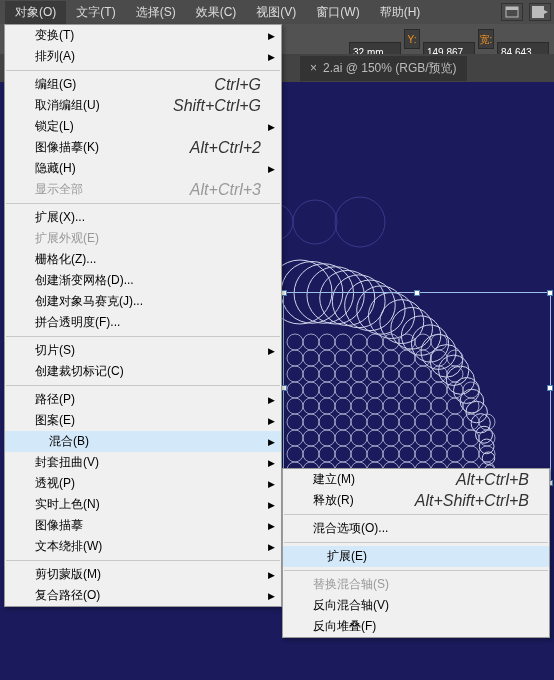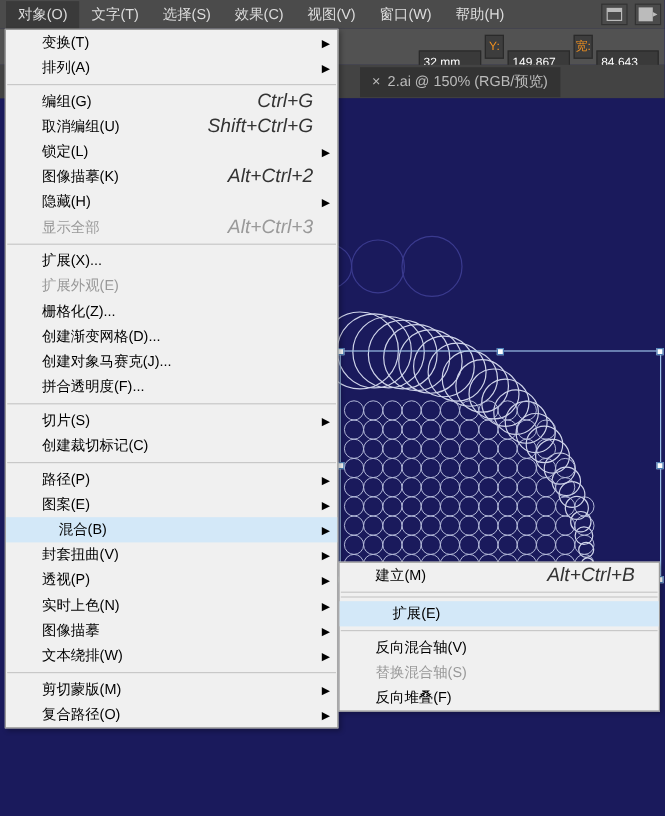--- a/index.html
+++ b/index.html
@@ -487,28 +487,35 @@
     <div class="menu-row">
       <span>复合路径(O)</span>
       <span class="arrow">▶</span>
     </div>
   </div>
 <div class="dropdown sub" id="dd-sub">
     <div class="menu-row">
       <span>建立(M)</span>
       <span class="shortcut">Alt+Ctrl+B</span>
     </div>
-    <div class="menu-sep"></div>
+    <div class="menu-row">
+      <span>释放(R)</span>
+      <span class="shortcut">Alt+Shift+Ctrl+B</span>
+    </div>
+    <div class="menu-sep"></div>
+    <div class="menu-row">
+      <span>混合选项(O)...</span>
+    </div>
     <div class="menu-sep"></div>
     <div class="menu-row hover">
       <span>扩展(E)</span>
     </div>
     <div class="menu-sep"></div>
-    <div class="menu-row">
-      <span>反向混合轴(V)</span>
-    </div>
     <div class="menu-row disabled">
       <span>替换混合轴(S)</span>
     </div>
     <div class="menu-row">
+      <span>反向混合轴(V)</span>
+    </div>
+    <div class="menu-row">
       <span>反向堆叠(F)</span>
     </div>
   </div>
 
 </body></html>

